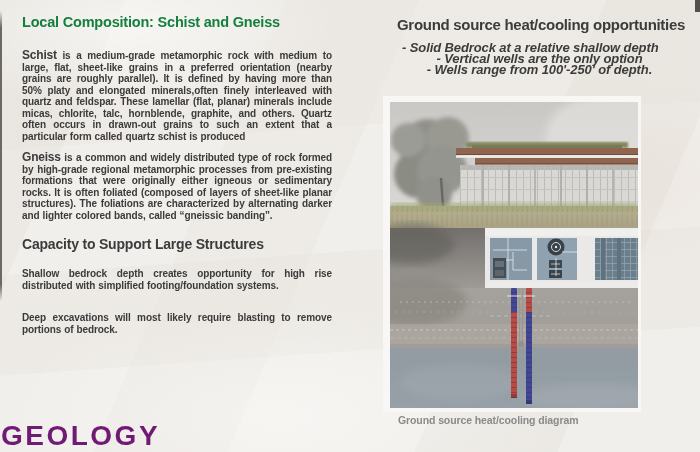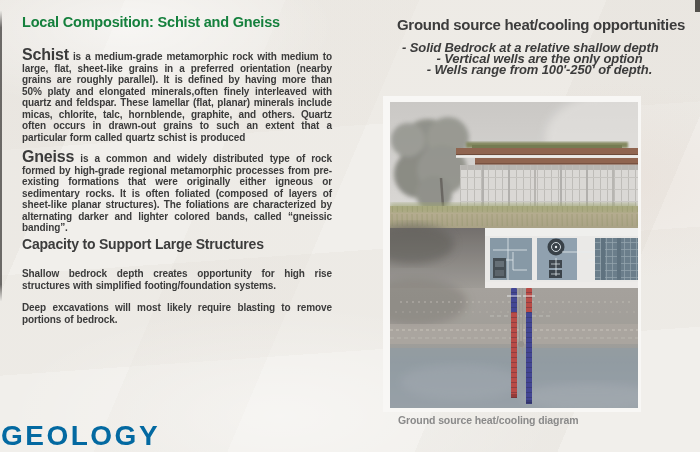--- a/index.html
+++ b/index.html
@@ -20,52 +20,52 @@
 
   .col-left{position:absolute;left:22px;top:14px;width:310px;color:#3b3b3b;}
   .col-right{position:absolute;left:397px;top:16px;width:285px;color:#3b3b3b;}
 
   .h1{font-size:14.5px;font-weight:700;letter-spacing:-.2px;color:#15803d;white-space:nowrap;}
   .h1-right{font-size:15px;font-weight:700;letter-spacing:-.3px;color:#3c3c3c;white-space:nowrap;}
   .h2{font-size:14px;font-weight:700;letter-spacing:-.2px;color:#3c3c3c;white-space:nowrap;position:absolute;left:0;top:222px;}
 
   .para{font-size:10px;font-weight:700;line-height:11.5px;text-align:justify;
     letter-spacing:-.1px;word-spacing:.4px;color:#3b3b3b;}
-  .para .lead{font-size:16px;font-weight:700;line-height:10px;letter-spacing:-.2px;}
+  .para .lead{font-size:12px;font-weight:700;line-height:10px;letter-spacing:-.2px;}
   .p-schist{position:absolute;left:0;top:26px;width:310px;}
   .p-gneiss{position:absolute;left:0;top:128px;width:310px;}
   .p-cap1{position:absolute;left:0;top:244px;width:310px;}
-  .p-cap2{position:absolute;left:0;top:278px;width:310px;}
+  .p-cap2{position:absolute;left:0;top:288px;width:310px;}
 
   .bullets{position:absolute;left:5px;top:26px;width:275px;font-size:13px;font-weight:700;
     line-height:11px;letter-spacing:-.1px;color:#3c3c3c;font-style:italic;}
   .bullets .b2{text-align:center;}
 
   .page-title{position:absolute;left:1px;top:420px;font-size:28px;font-weight:700;
-    letter-spacing:2.5px;color:#0369a1;}
+    letter-spacing:2.5px;color:#701a75;}
 
   .photo-frame{position:absolute;left:383px;top:96px;width:258px;height:316px;background:#f8f7f5;}
   .photo{position:absolute;left:7px;top:6px;width:248px;height:306px;overflow:hidden;}
   .photo svg{display:block;}
 
   .caption{position:absolute;left:398px;top:414px;font-size:10.5px;font-weight:700;
     letter-spacing:-.1px;color:#8a8a8a;white-space:nowrap;}
 </style>
 </head>
 <body>
 
 <div class="edge-line"></div>
 <div class="corner-mark"></div>
 
 <div class="col-left">
   <div class="h1">Local Composition: Schist and Gneiss</div>
   <p class="para p-schist"><span class="lead">Schist</span><span> is a medium-grade metamorphic rock with medium to large, flat, sheet-like grains in a preferred orientation (nearby grains are roughly parallel). It is defined by having more than 50% platy and elongated minerals,often finely interleaved with quartz and feldspar. These lamellar (flat, planar) minerals include micas, chlorite, talc, hornblende, graphite, and others. Quartz often occurs in drawn-out grains to such an extent that a particular form called quartz schist is produced</span></p>
   <p class="para p-gneiss"><span class="lead">Gneiss</span><span> is a common and widely distributed type of rock formed by high-grade regional metamorphic processes from pre-existing formations that were originally either igneous or sedimentary rocks. It is often foliated (composed of layers of sheet-like planar structures). The foliations are characterized by alternating darker and lighter colored bands, called “gneissic banding”.</span></p>
   <div class="h2">Capacity to Support Large Structures</div>
-  <p class="para p-cap1">Shallow bedrock depth creates opportunity for high rise structures with simplified footing/foundation systems.</p>
+  <p class="para p-cap1">Shallow bedrock depth creates opportunity for high rise distributed with simplified footing/foundation systems.</p>
   <p class="para p-cap2">Deep excavations will most likely require blasting to remove portions of bedrock.</p>
 </div>
 
 <div class="col-right">
   <div class="h1-right">Ground source heat/cooling opportunities</div>
   <div class="bullets">
     <div class="b1">- Solid Bedrock at a relative shallow depth</div>
     <div class="b2">- Vertical wells are the only option</div>
     <div class="b2">- Wells range from 100'-250' of depth.</div>
   </div>

